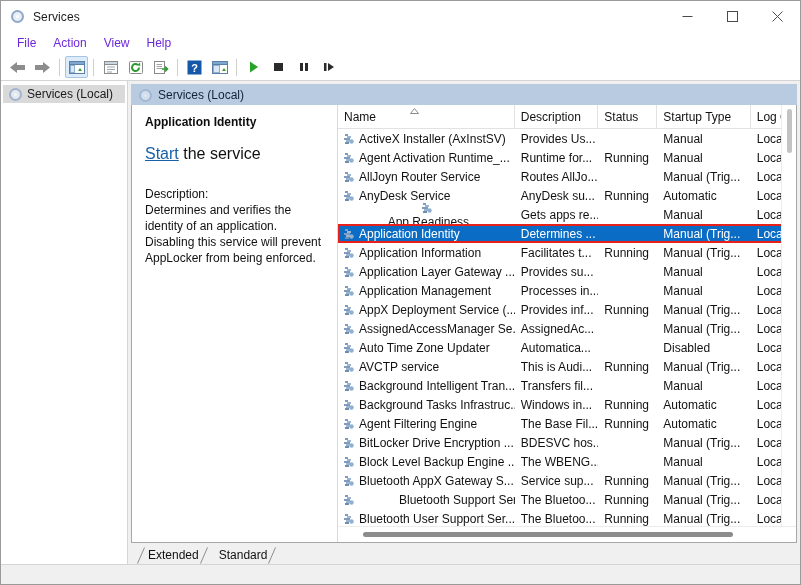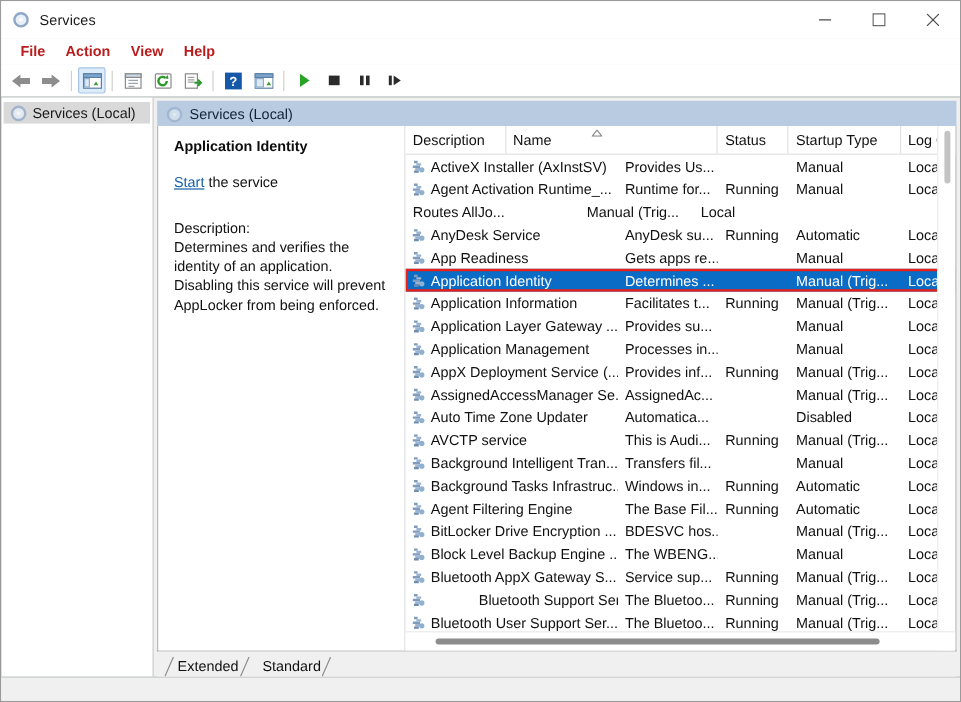--- a/index.html
+++ b/index.html
@@ -85,24 +85,23 @@
   .menubar {
     height: 22px;
     background: #ffffff;
     display: flex;
     align-items: center;
     padding-left: 8px;
     flex: 0 0 auto;
   }
   .menuitem {
     font-size: 12px;
-    color: #b91c1c;
+    color: #6d28d9;
     padding: 2px 9px 3px 8px;
     white-space: nowrap;
-    font-weight: bold;
   }
 
   
   .toolbar {
     height: 26px;
     background: #ffffff;
     border-bottom: 1px solid #d4d4d4;
     display: flex;
     align-items: center;
     padding-left: 4px;
@@ -212,21 +211,21 @@
     box-sizing: border-box;
     border-right: 1px solid #d9d9d9;
   }
   .details-title {
     font-size: 12px;
     font-weight: bold;
     color: #0d0d0d;
     margin-bottom: 16px;
   }
   .details-action {
-    font-size: 12px;
+    font-size: 16px;
     color: #111111;
     margin-bottom: 24px;
   }
   .details-link {
     color: #1761a8;
     text-decoration: underline;
   }
   .details-desc-label {
     font-size: 12px;
     color: #111111;
@@ -539,28 +538,28 @@
           <div class="details-action">
             <span class="details-link">Start</span><span> the service</span>
           </div>
           <div class="details-desc-label">Description:</div>
           <div class="details-desc-body">Determines and verifies the identity of an application. Disabling this service will prevent AppLocker from being enforced.</div>
         </div>
 
         <div class="listwrap">
 
           <div class="listhead">
-            <div class="hcell" style="width:85px">
-              <span>Description</span>
-            </div>
             <div class="hcell" style="width:180px">
               <svg class="sort-arrow" viewBox="0 0 9 6">
                   <path d="M4.5 0.5 L8.5 5.5 L0.5 5.5 Z" fill="none" stroke="#8a8a8a" stroke-width="1"></path>
                 </svg>
               <span>Name</span>
+            </div>
+            <div class="hcell" style="width:85px">
+              <span>Description</span>
             </div>
             <div class="hcell" style="width:60px">
               <span>Status</span>
             </div>
             <div class="hcell" style="width:95px">
               <span>Startup Type</span>
             </div>
             <div class="hcell" style="width:46px">
               <span>Log O</span>
             </div>
@@ -599,20 +598,33 @@
                     </svg>
                   </span>
                   <span>Agent Activation Runtime_...</span>
                 </div>
                 <div class="cell" style="width: 85px;">Runtime for...</div>
                 <div class="cell" style="width: 60px;">Running</div>
                 <div class="cell" style="width: 95px;">Manual</div>
                 <div class="cell" style="width: 46px;">Local </div>
               </div>
               <div class="row">
+                <div class="cell cell-name" style="width: 180px;">
+                  <span class="svc-icon">
+                    <svg width="14" height="14" viewBox="0 0 14 14">
+                      <path d="M3 2 l3 0 l0 2 l-3 0 z" fill="#7f9bbd"></path>
+                      <path d="M5 4 l4 0 l0 2 l-4 0 z" fill="#9ab4d2"></path>
+                      <path d="M2 6 l6 0 l0 2 l-6 0 z" fill="#7f9bbd"></path>
+                      <path d="M4 8 l5 0 l0 2 l-5 0 z" fill="#9ab4d2"></path>
+                      <path d="M3 10 l4 0 l0 2 l-4 0 z" fill="#6f8dae"></path>
+                      <circle cx="9.5" cy="9.5" r="2.2" fill="#8fb0cf"></circle>
+                    </svg>
+                  </span>
+                  <span>AllJoyn Router Service</span>
+                </div>
                 <div class="cell" style="width: 85px;">Routes AllJo...</div>
                 <div class="cell" style="width: 60px;"></div>
                 <div class="cell" style="width: 95px;">Manual (Trig...</div>
                 <div class="cell" style="width: 46px;">Local </div>
               </div>
               <div class="row">
                 <div class="cell cell-name" style="width: 180px;">
                   <span class="svc-icon">
                     <svg width="14" height="14" viewBox="0 0 14 14">
                       <path d="M3 2 l3 0 l0 2 l-3 0 z" fill="#7f9bbd"></path>
@@ -624,21 +636,21 @@
                     </svg>
                   </span>
                   <span>AnyDesk Service</span>
                 </div>
                 <div class="cell" style="width: 85px;">AnyDesk su...</div>
                 <div class="cell" style="width: 60px;">Running</div>
                 <div class="cell" style="width: 95px;">Automatic</div>
                 <div class="cell" style="width: 46px;">Local </div>
               </div>
               <div class="row">
-                <div class="cell cell-name" style="width: 180px;">
+                <div class="cell cell-name" style="width: 180px; flex-direction: column;">
                   <span class="svc-icon">
                     <svg width="14" height="14" viewBox="0 0 14 14">
                       <path d="M3 2 l3 0 l0 2 l-3 0 z" fill="#7f9bbd"></path>
                       <path d="M5 4 l4 0 l0 2 l-4 0 z" fill="#9ab4d2"></path>
                       <path d="M2 6 l6 0 l0 2 l-6 0 z" fill="#7f9bbd"></path>
                       <path d="M4 8 l5 0 l0 2 l-5 0 z" fill="#9ab4d2"></path>
                       <path d="M3 10 l4 0 l0 2 l-4 0 z" fill="#6f8dae"></path>
                       <circle cx="9.5" cy="9.5" r="2.2" fill="#8fb0cf"></circle>
                     </svg>
                   </span>

